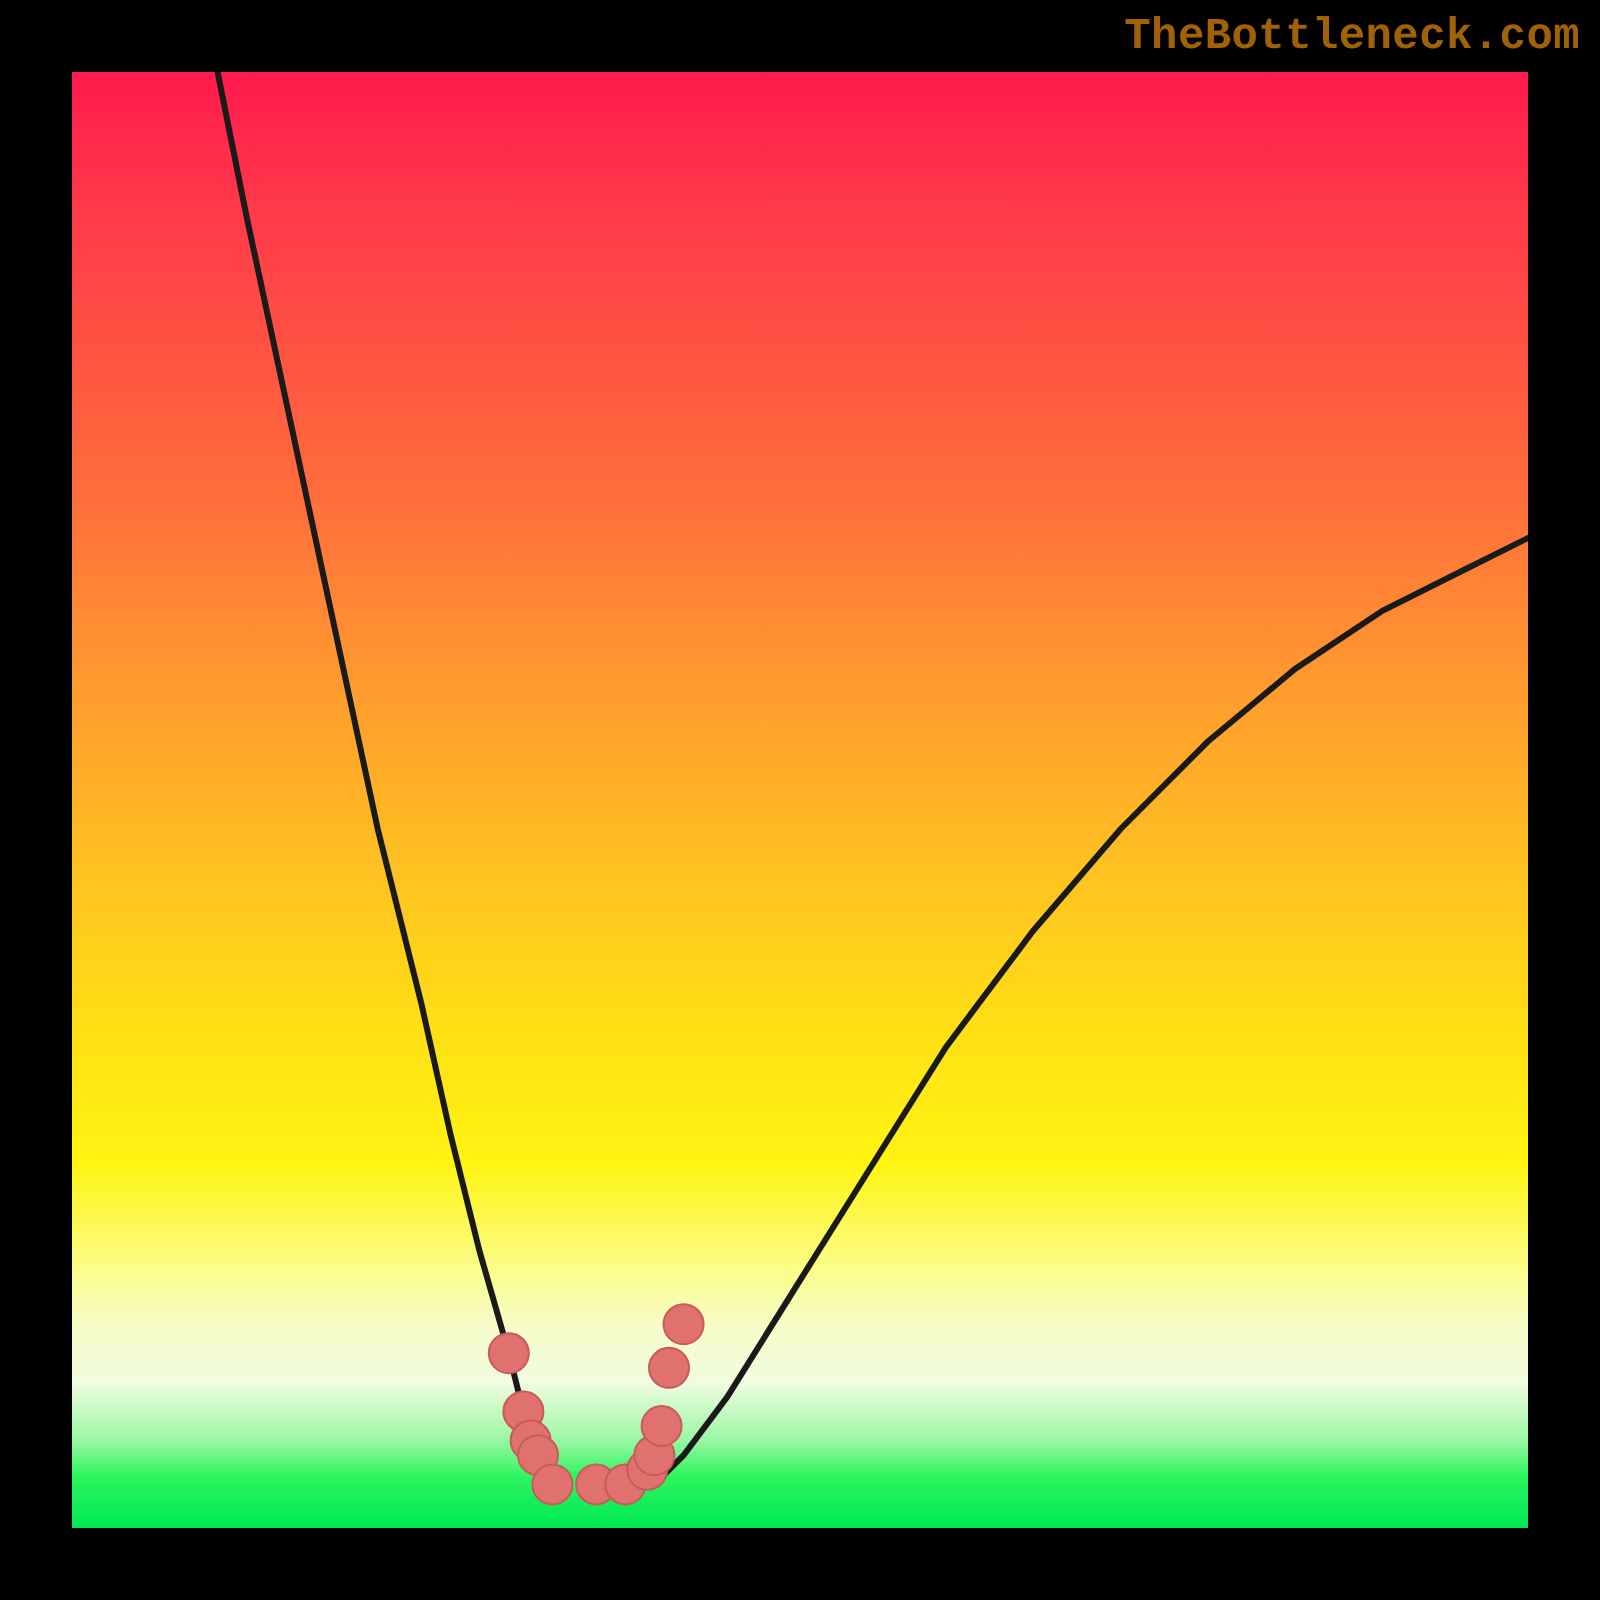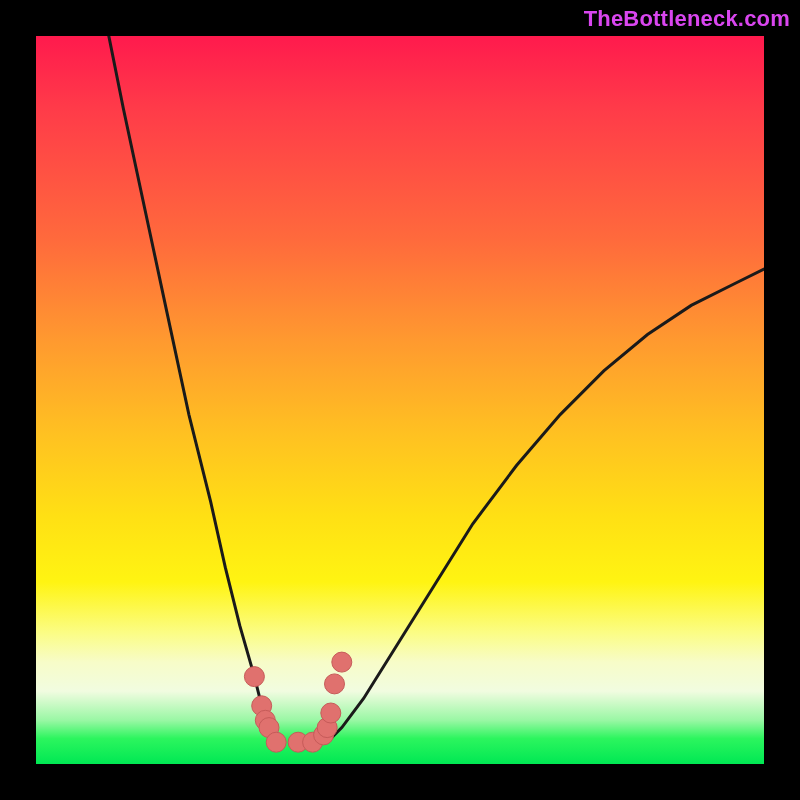--- a/index.html
+++ b/index.html
@@ -39,23 +39,23 @@
       #f1fce0 90%,
       #99f7a4 94%,
       #2cf55e 96.5%,
       #00e853 100%
     );
   }
   .watermark {
     position: absolute;
     top: 6px;
     right: 10px;
-    font-family: Liberation Sans, sans-serif;
+    font-family: Liberation Mono, monospace;
     font-size: 22px;
-    color: #d946ef;
+    color: #a16207;
     font-weight: 600;
     letter-spacing: 0.2px;
   }
   svg {
     position: absolute;
     left: 0;
     top: 0;
   }
 </style>
 </head>

